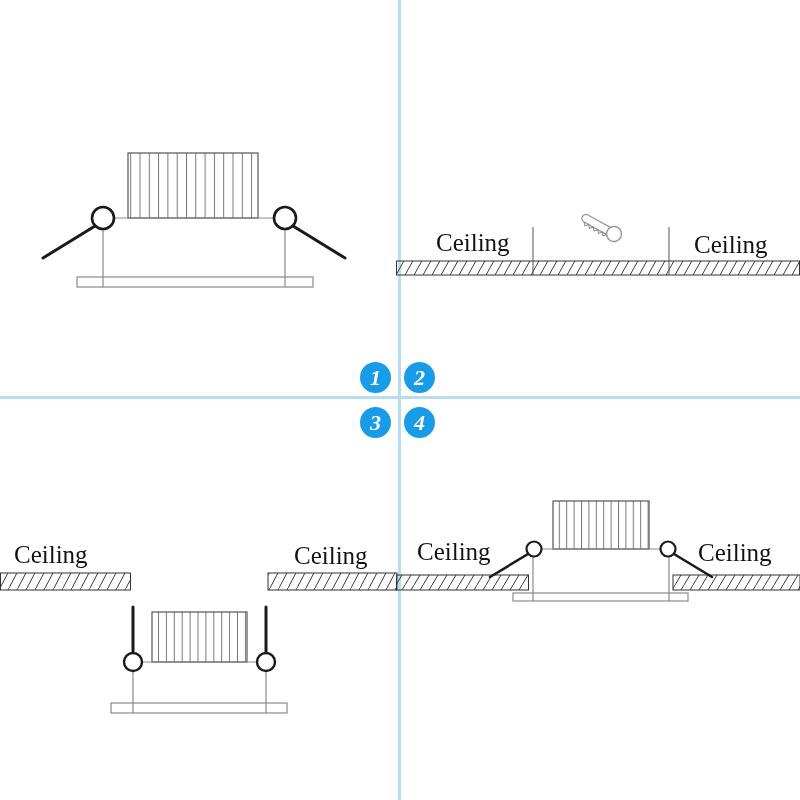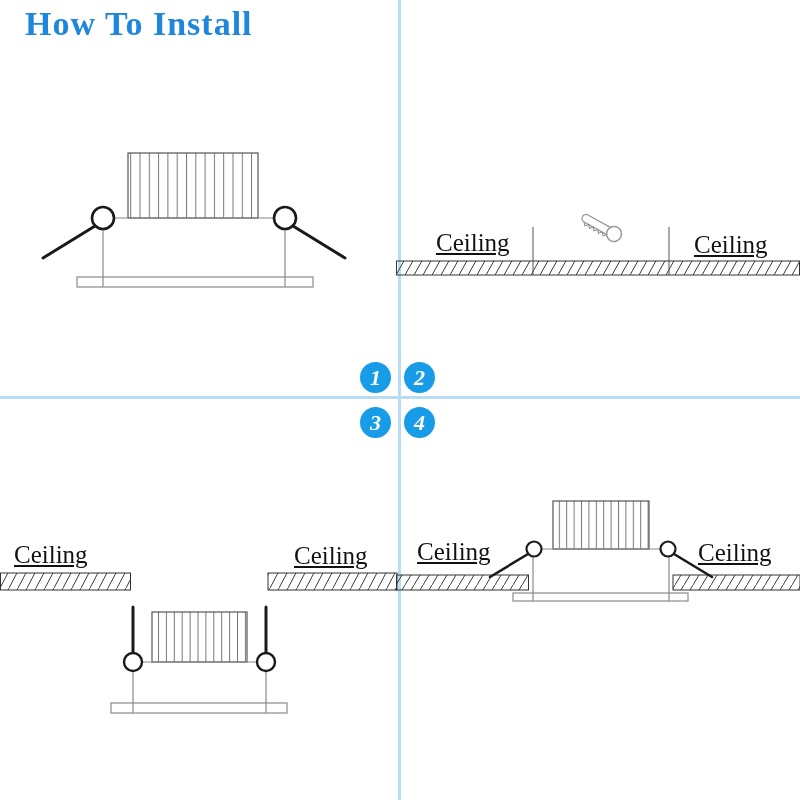--- a/index.html
+++ b/index.html
@@ -11,21 +11,21 @@
     position:absolute;left:25px;top:5px;
     font-family:"Liberation Serif", serif;
     font-size:34px;font-weight:bold;color:#1f86de;letter-spacing:1px;
     white-space:nowrap;
   }
   .divider-v{position:absolute;left:398px;top:0;width:3px;height:800px;background:#b7ddf4;z-index:1;}
   .divider-h{position:absolute;left:0;top:396px;width:800px;height:3px;background:#b7ddf4;z-index:1;}
   .diagram{position:absolute;z-index:2;}
   .ceiling-label{
     position:absolute;z-index:2;font-family:"Liberation Serif", serif;
-    font-size:25px;color:#111;white-space:nowrap;line-height:1.15;text-decoration:underline;
+    font-size:25px;color:#111;white-space:nowrap;line-height:1.15;
   }
   .step-badge{
     position:absolute;z-index:3;width:31px;height:31px;border-radius:50%;
     background:#189ce8;color:#ffffff;display:flex;align-items:center;justify-content:center;
     font-family:"Liberation Serif", serif;font-size:22px;font-style:italic;font-weight:bold;
   }
   #badge-1{left:360px;top:362px;}
   #badge-2{left:404px;top:362px;}
   #badge-3{left:360px;top:407px;}
   #badge-4{left:404px;top:407px;}
@@ -34,21 +34,20 @@
   #label-s3-left{left:14px;top:541px;}
   #label-s3-right{left:294px;top:542px;}
   #label-s4-left{left:417px;top:538px;}
   #label-s4-right{left:698px;top:539px;}
 </style>
 </head>
 <body>
 
 <div id="canvas">
 
-  <div class="page-title">How To Install</div>
 
   <div class="divider-v"></div>
   <div class="divider-h"></div>
 
   <svg class="diagram" style="left:0;top:130px" width="400" height="170" viewBox="0 0 400 170">
     <defs>
       <pattern id="fins1" patternUnits="userSpaceOnUse" width="9.3" height="65">
         <line x1="0.5" y1="0" x2="0.5" y2="65" stroke="#777" stroke-width="1"></line>
       </pattern>
     </defs>

